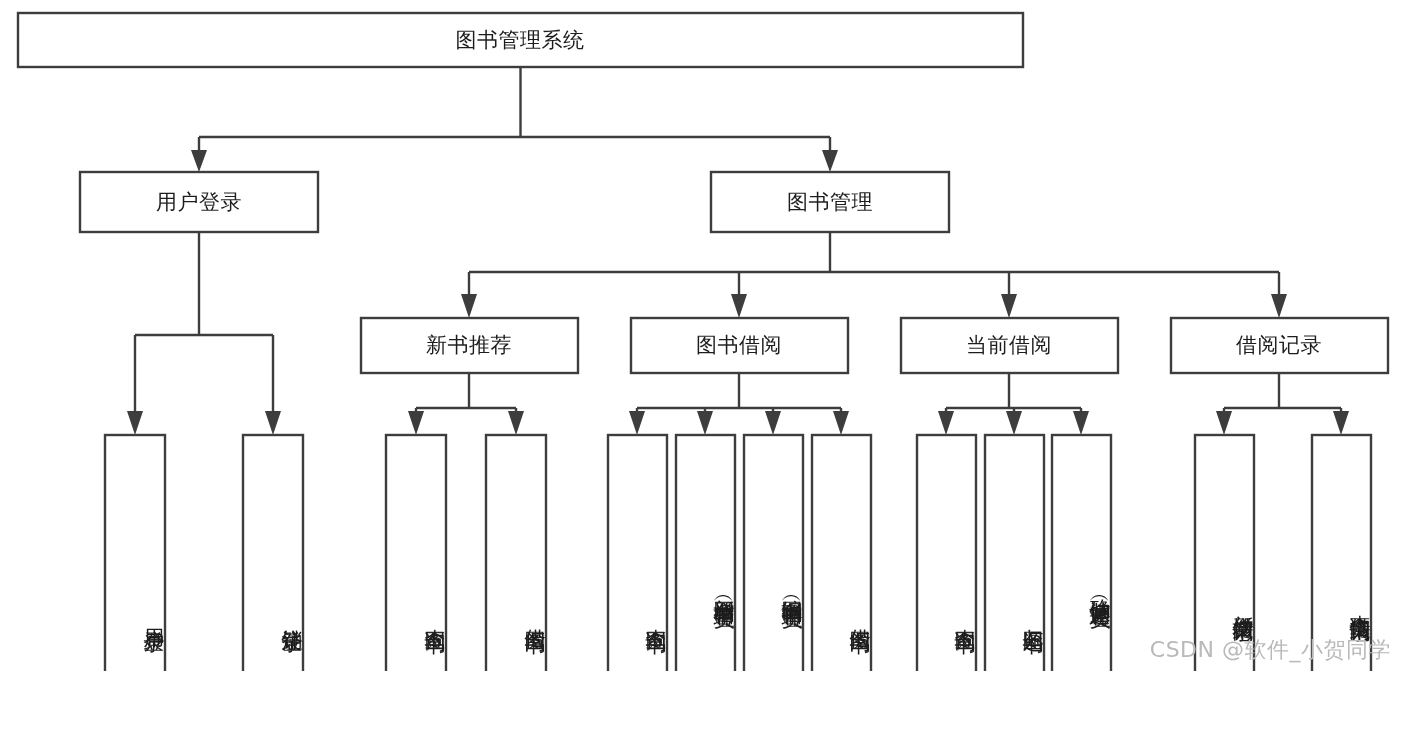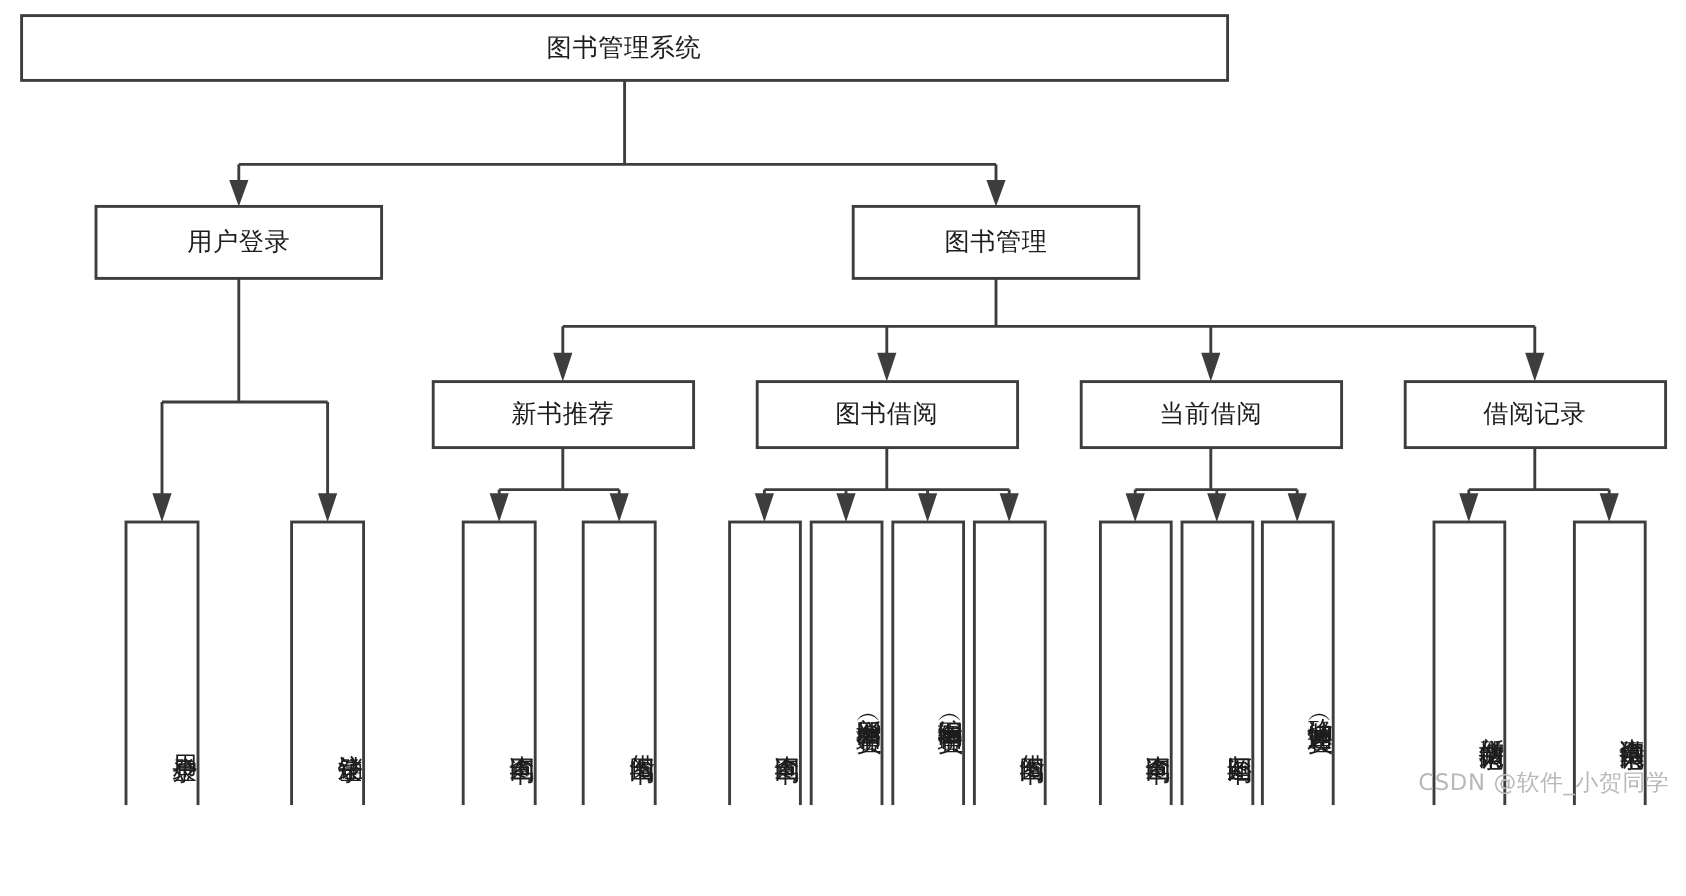--- a/index.html
+++ b/index.html
@@ -62,21 +62,21 @@
     display: flex;
     align-items: flex-start;
     justify-content: center;
     pointer-events: none;
   }
   .watermark {
     position: absolute;
     right: 14px;
     bottom: 6px;
     font-family: "DejaVu Sans", "Liberation Sans", sans-serif;
-    font-size: 19px;
+    font-size: 22px;
     color: #b9b9b9;
     white-space: nowrap;
     letter-spacing: 0.5px;
   }
 </style>
 </head>
 <body>
 
 <div id="diagram-root">
 

